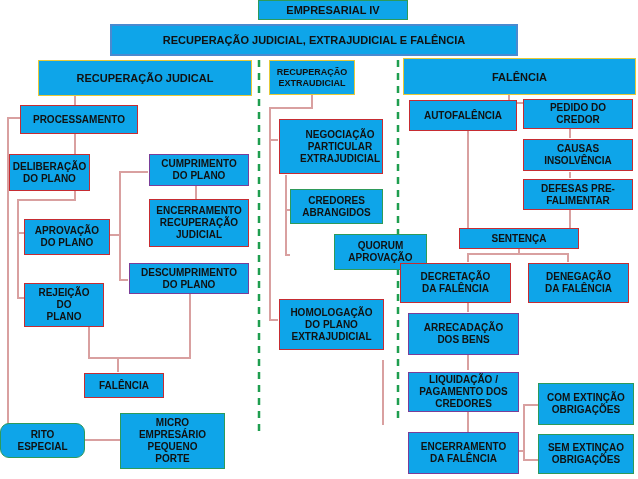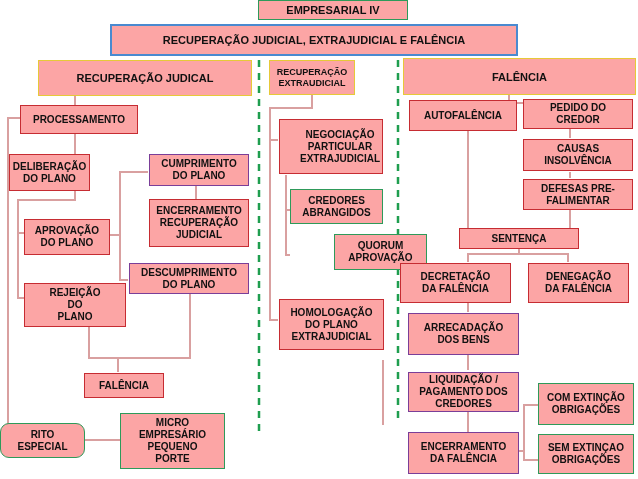--- a/index.html
+++ b/index.html
@@ -1,18 +1,18 @@
 <!DOCTYPE html>
 <html><head>
 <meta charset="utf-8">
 <style>
   html, body { margin: 0; padding: 0; background: #ffffff; }
   body { width: 638px; height: 479px; position: relative; overflow: hidden;
          font-family: "Liberation Sans", sans-serif; }
-  .box { position: absolute; box-sizing: border-box; background: #fca5a5;
+  .box { position: absolute; box-sizing: border-box; background: #0ea5e9;
          display: flex; align-items: center; justify-content: center; text-align: center;
          font-weight: bold; font-size: 10px; line-height: 12px; color: #111;
          white-space: pre-line; border-width: 1.5px; border-style: solid; }
   .red { border-color: #c62c32; }
   .green { border-color: #2e9a5a; }
   .purple { border-color: #7a3e98; }
   .yellow { border-color: #e6c938; }
   .blue { border-color: #4a8ad0; border-width: 2px; }
   .title-green { border-color: #2e9a5a; }
   svg.lines { position: absolute; left: 0; top: 0; }
@@ -72,21 +72,21 @@
 DO PLANO</div>
 <div class="box purple" style="left:149px;top:154px;width:100px;height:32px;">CUMPRIMENTO
 DO PLANO</div>
 <div class="box red" style="left:149px;top:199px;width:100px;height:48px;">ENCERRAMENTO
 RECUPERAÇÃO
 JUDICIAL</div>
 <div class="box red" style="left:24px;top:219px;width:86px;height:36px;">APROVAÇÃO
 DO PLANO</div>
 <div class="box purple" style="left:129px;top:263px;width:120px;height:31px;">DESCUMPRIMENTO
 DO PLANO</div>
-<div class="box red" style="left:24px;top:283px;width:102px;height:44px;">REJEIÇÃO
+<div class="box red" style="left:24px;top:283px;width:80px;height:44px;">REJEIÇÃO
 DO
 PLANO</div>
 <div class="box red" style="left:84px;top:373px;width:80px;height:25px;">FALÊNCIA</div>
 <div class="box green" style="left:0;top:423px;width:85px;height:35px;border-radius:9px;">RITO
 ESPECIAL</div>
 <div class="box green" style="left:120px;top:413px;width:105px;height:56px;">MICRO
 EMPRESÁRIO
 PEQUENO
 PORTE</div>
 

